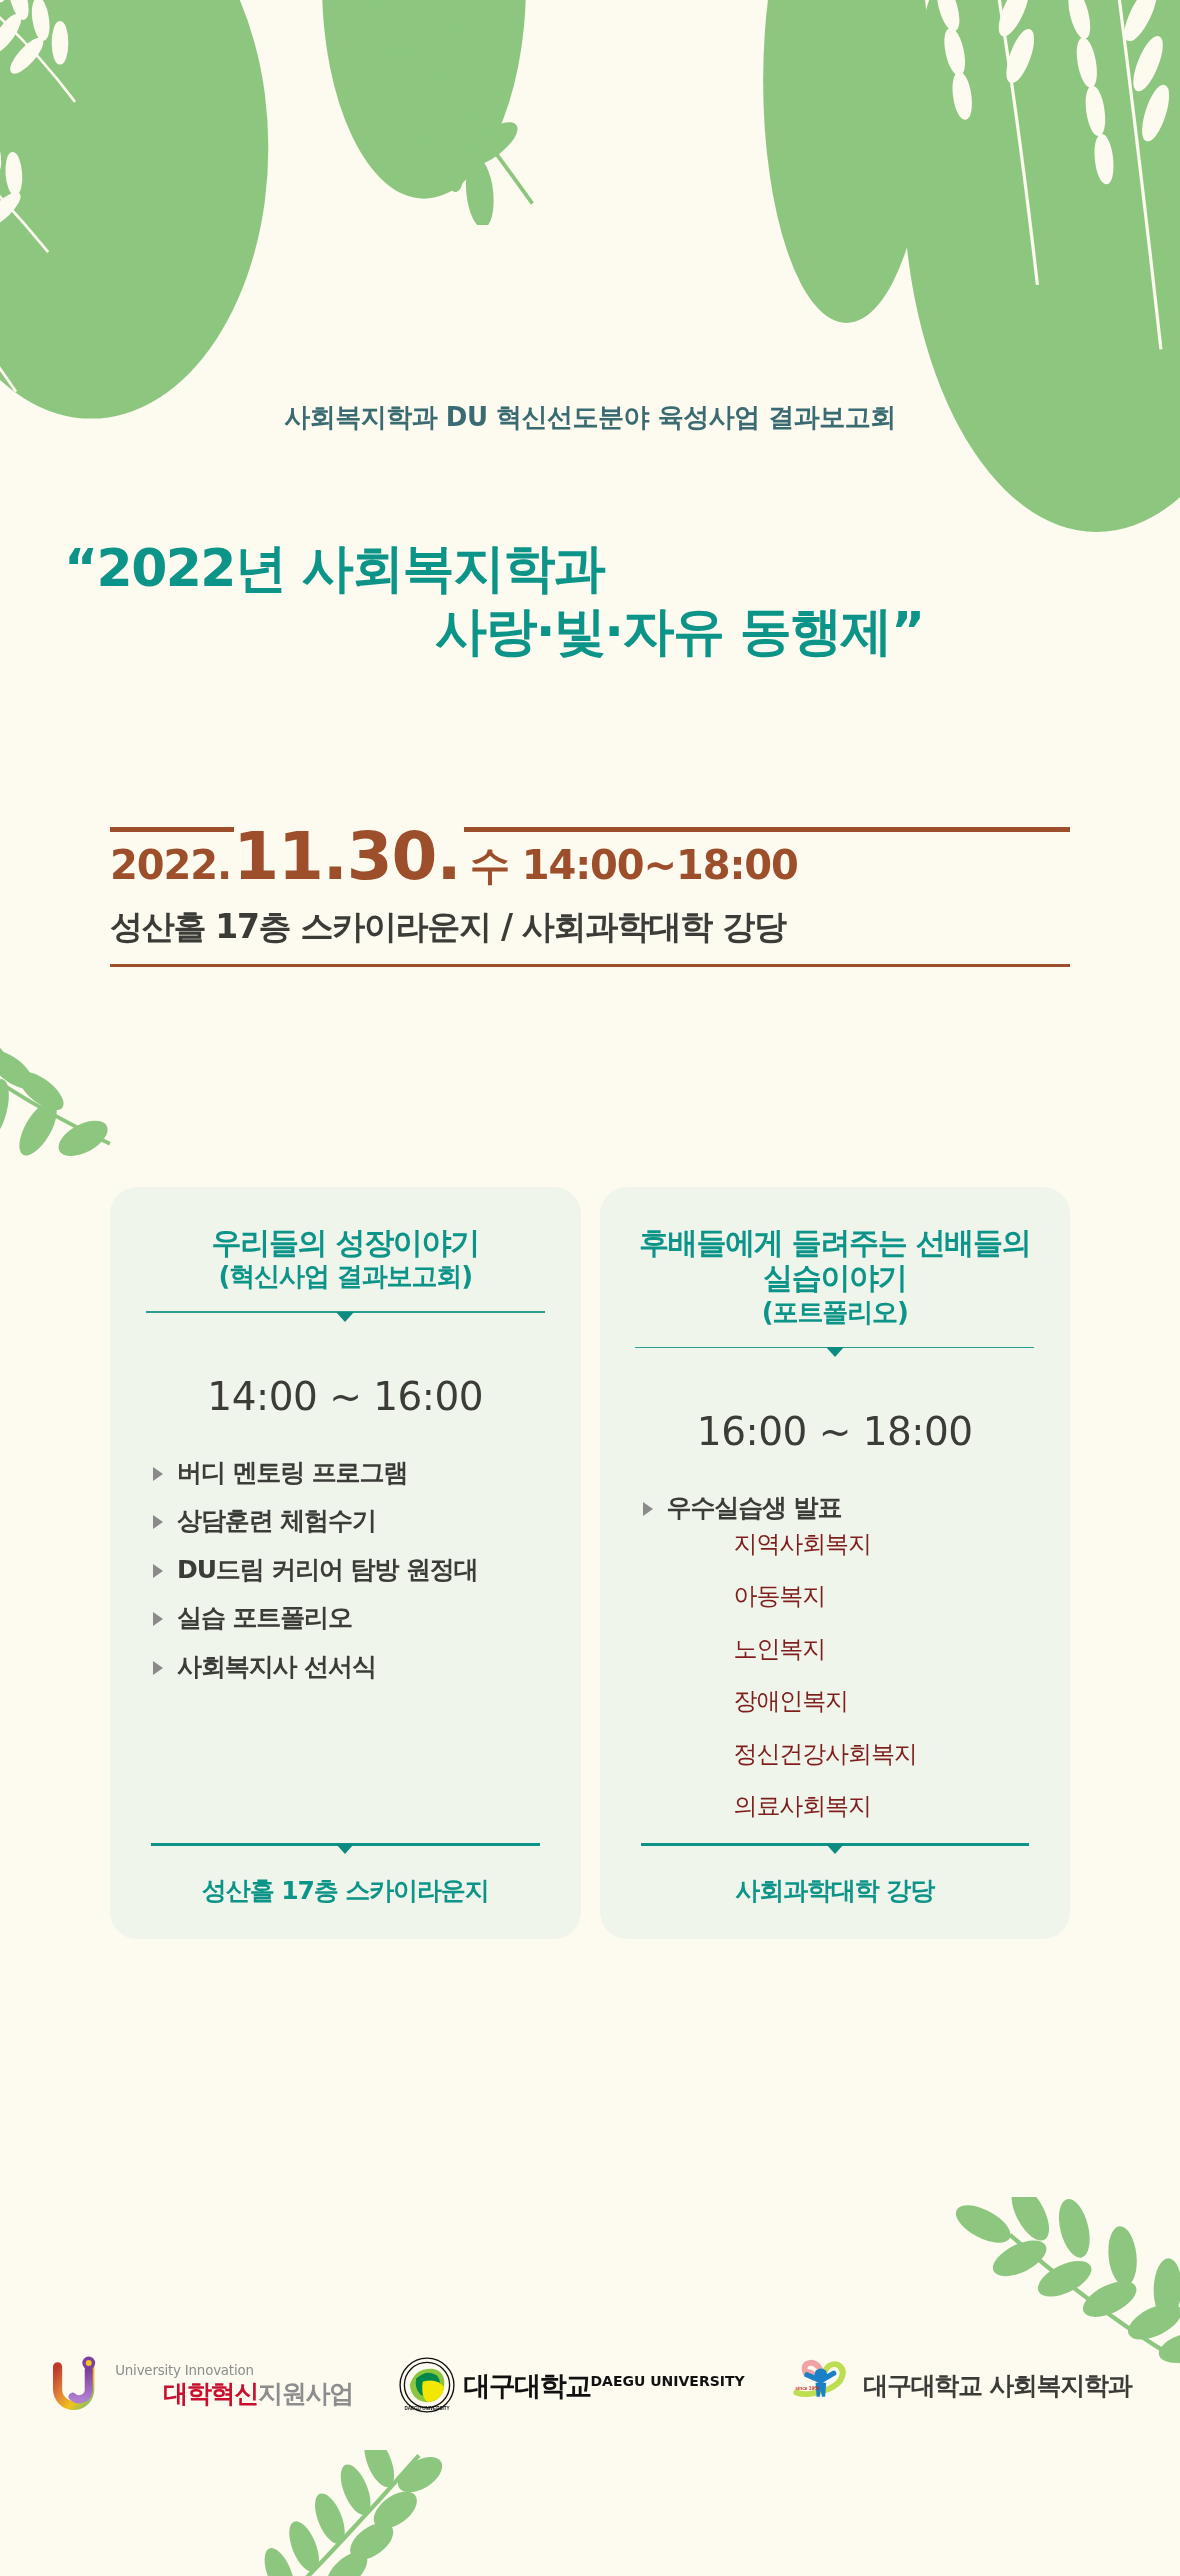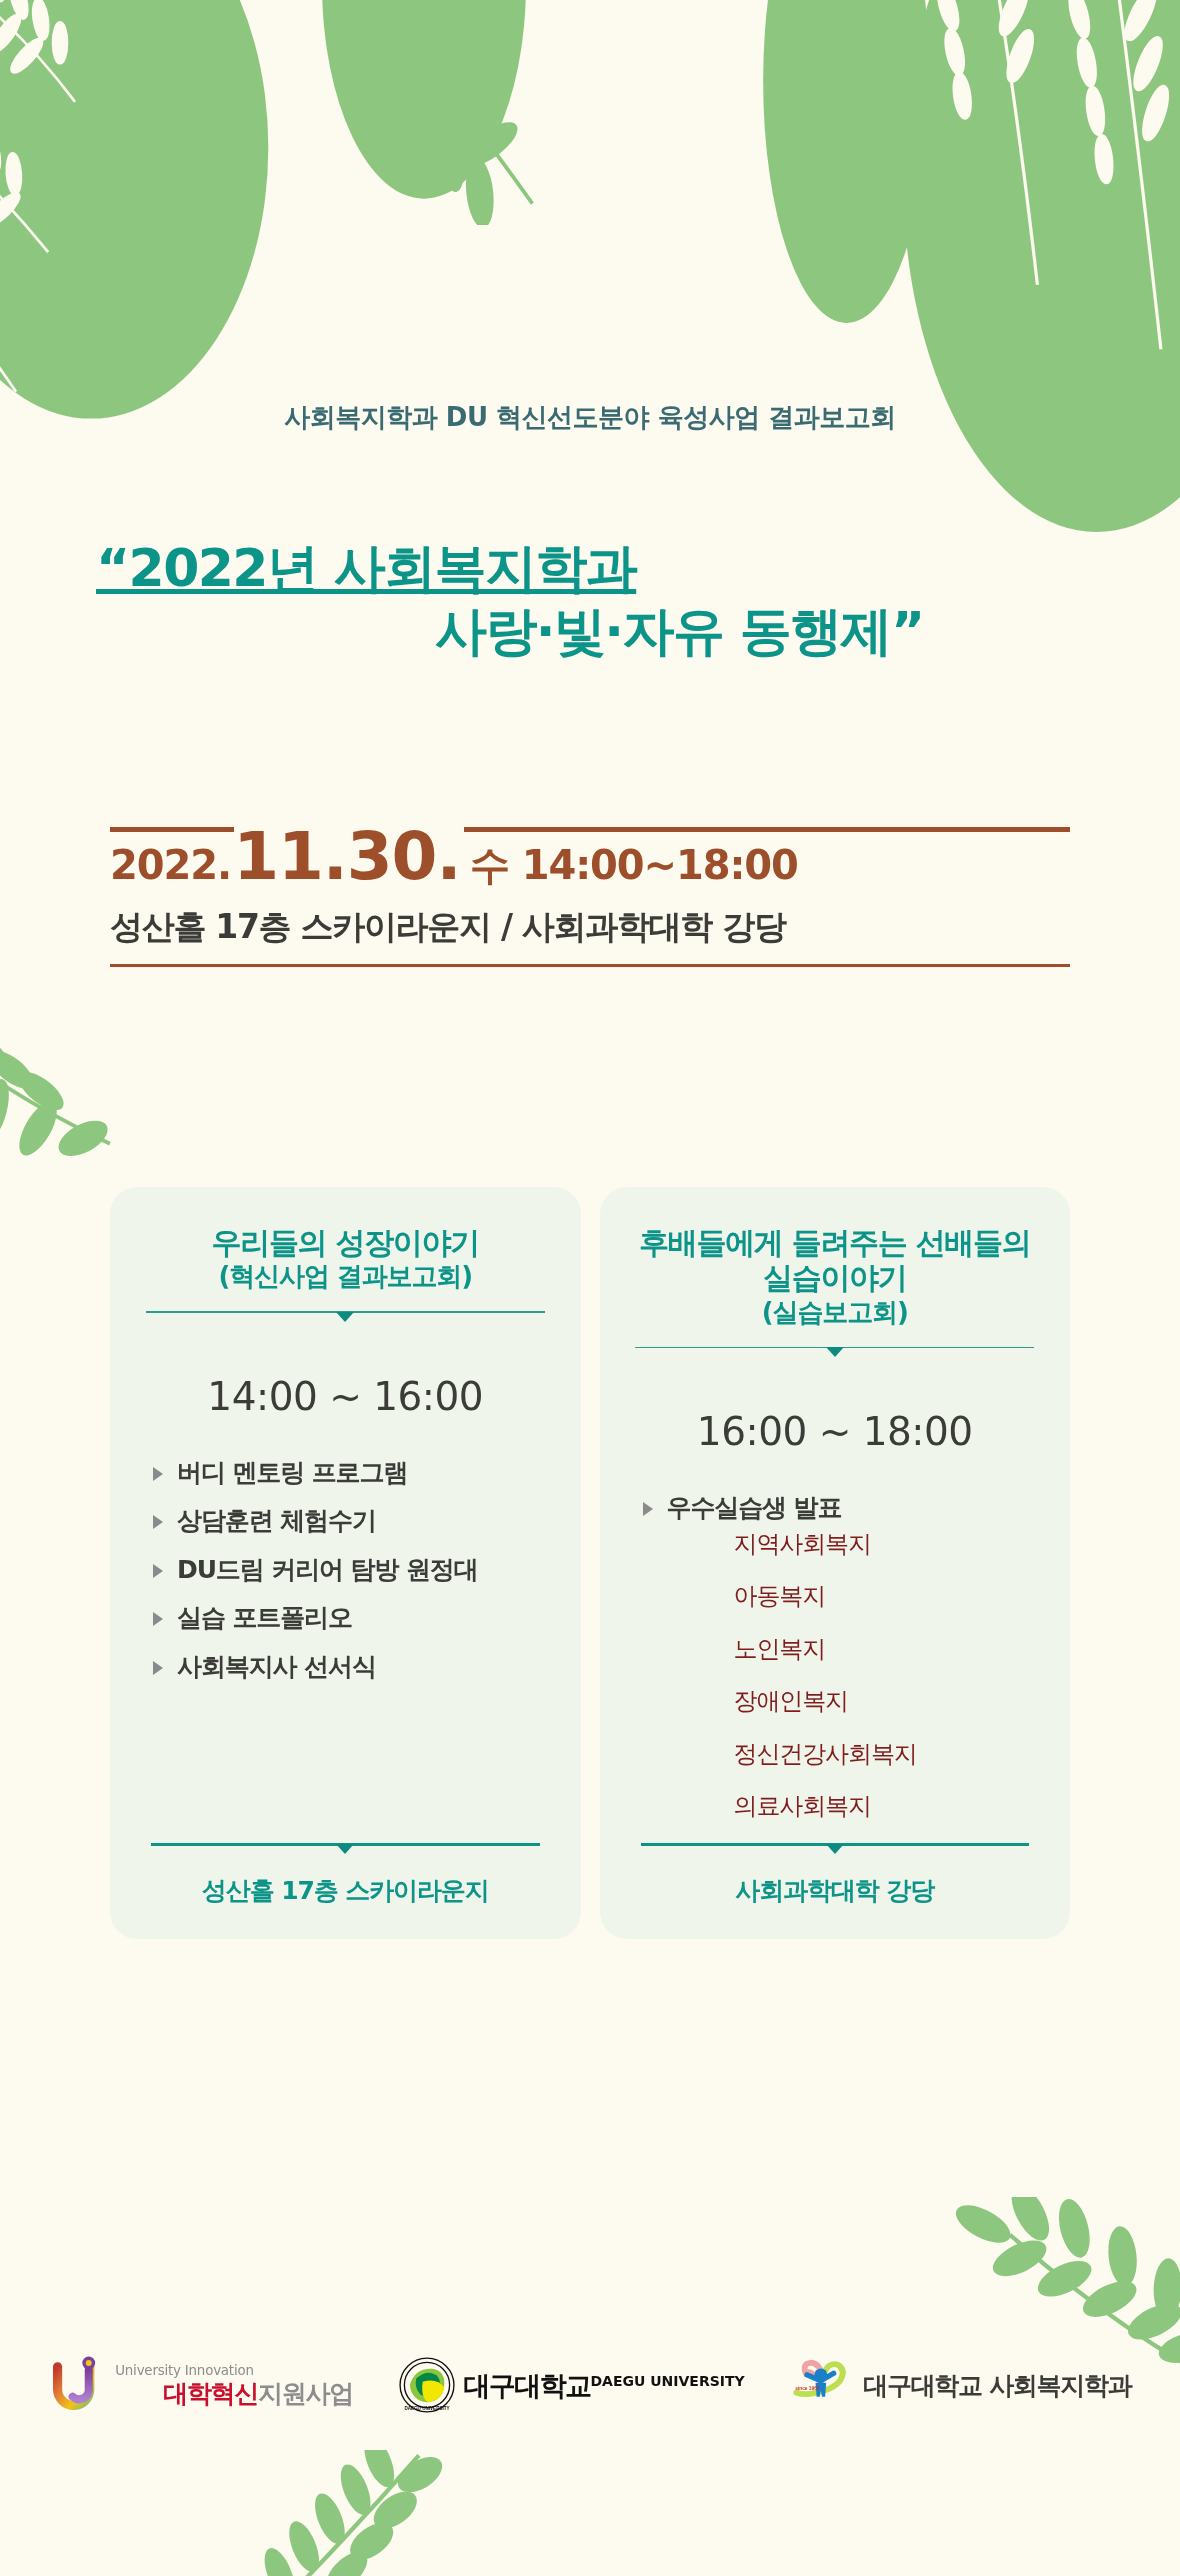--- a/index.html
+++ b/index.html
@@ -49,21 +49,21 @@
     top: 537px; left: 0; width: 100%;
   }
   .title-line {
     font-size: 52px;
     font-weight: bold;
     color: #0d9488;
     letter-spacing: -1.6px;
     line-height: 1.22;
     white-space: nowrap;
   }
-  .title-line-1 { padding-left: 96px; text-decoration: underline; }
+  .title-line-1 { padding-left: 64px; }
   .title-line-2 { padding-left: 435px; }
 
   
   .date-block {
     position: absolute;
     top: 827px; left: 0; width: 100%;
   }
   .date-rule-row {
     display: flex;
     align-items: center;
@@ -451,21 +451,21 @@
       <div class="card-foot">
         <div class="foot-divider">
           <span class="chev"></span>
         </div>
         <div class="foot-text">성산홀 17층 스카이라운지</div>
       </div>
     </div>
 
     <div class="card">
       <div class="card-title">후배들에게 들려주는 선배들의 실습이야기</div>
-      <div class="card-subtitle">(실습보고회)</div>
+      <div class="card-subtitle">(포트폴리오)</div>
       <div class="divider">
         <span class="chev"></span>
       </div>
       <div class="card-time">16:00 ~ 18:00</div>
       <ul class="card-list">
         <li>
           <span class="tri"></span>
           <span>우수실습생 발표</span>
           <ul class="sub-list">
             <li>지역사회복지</li>

